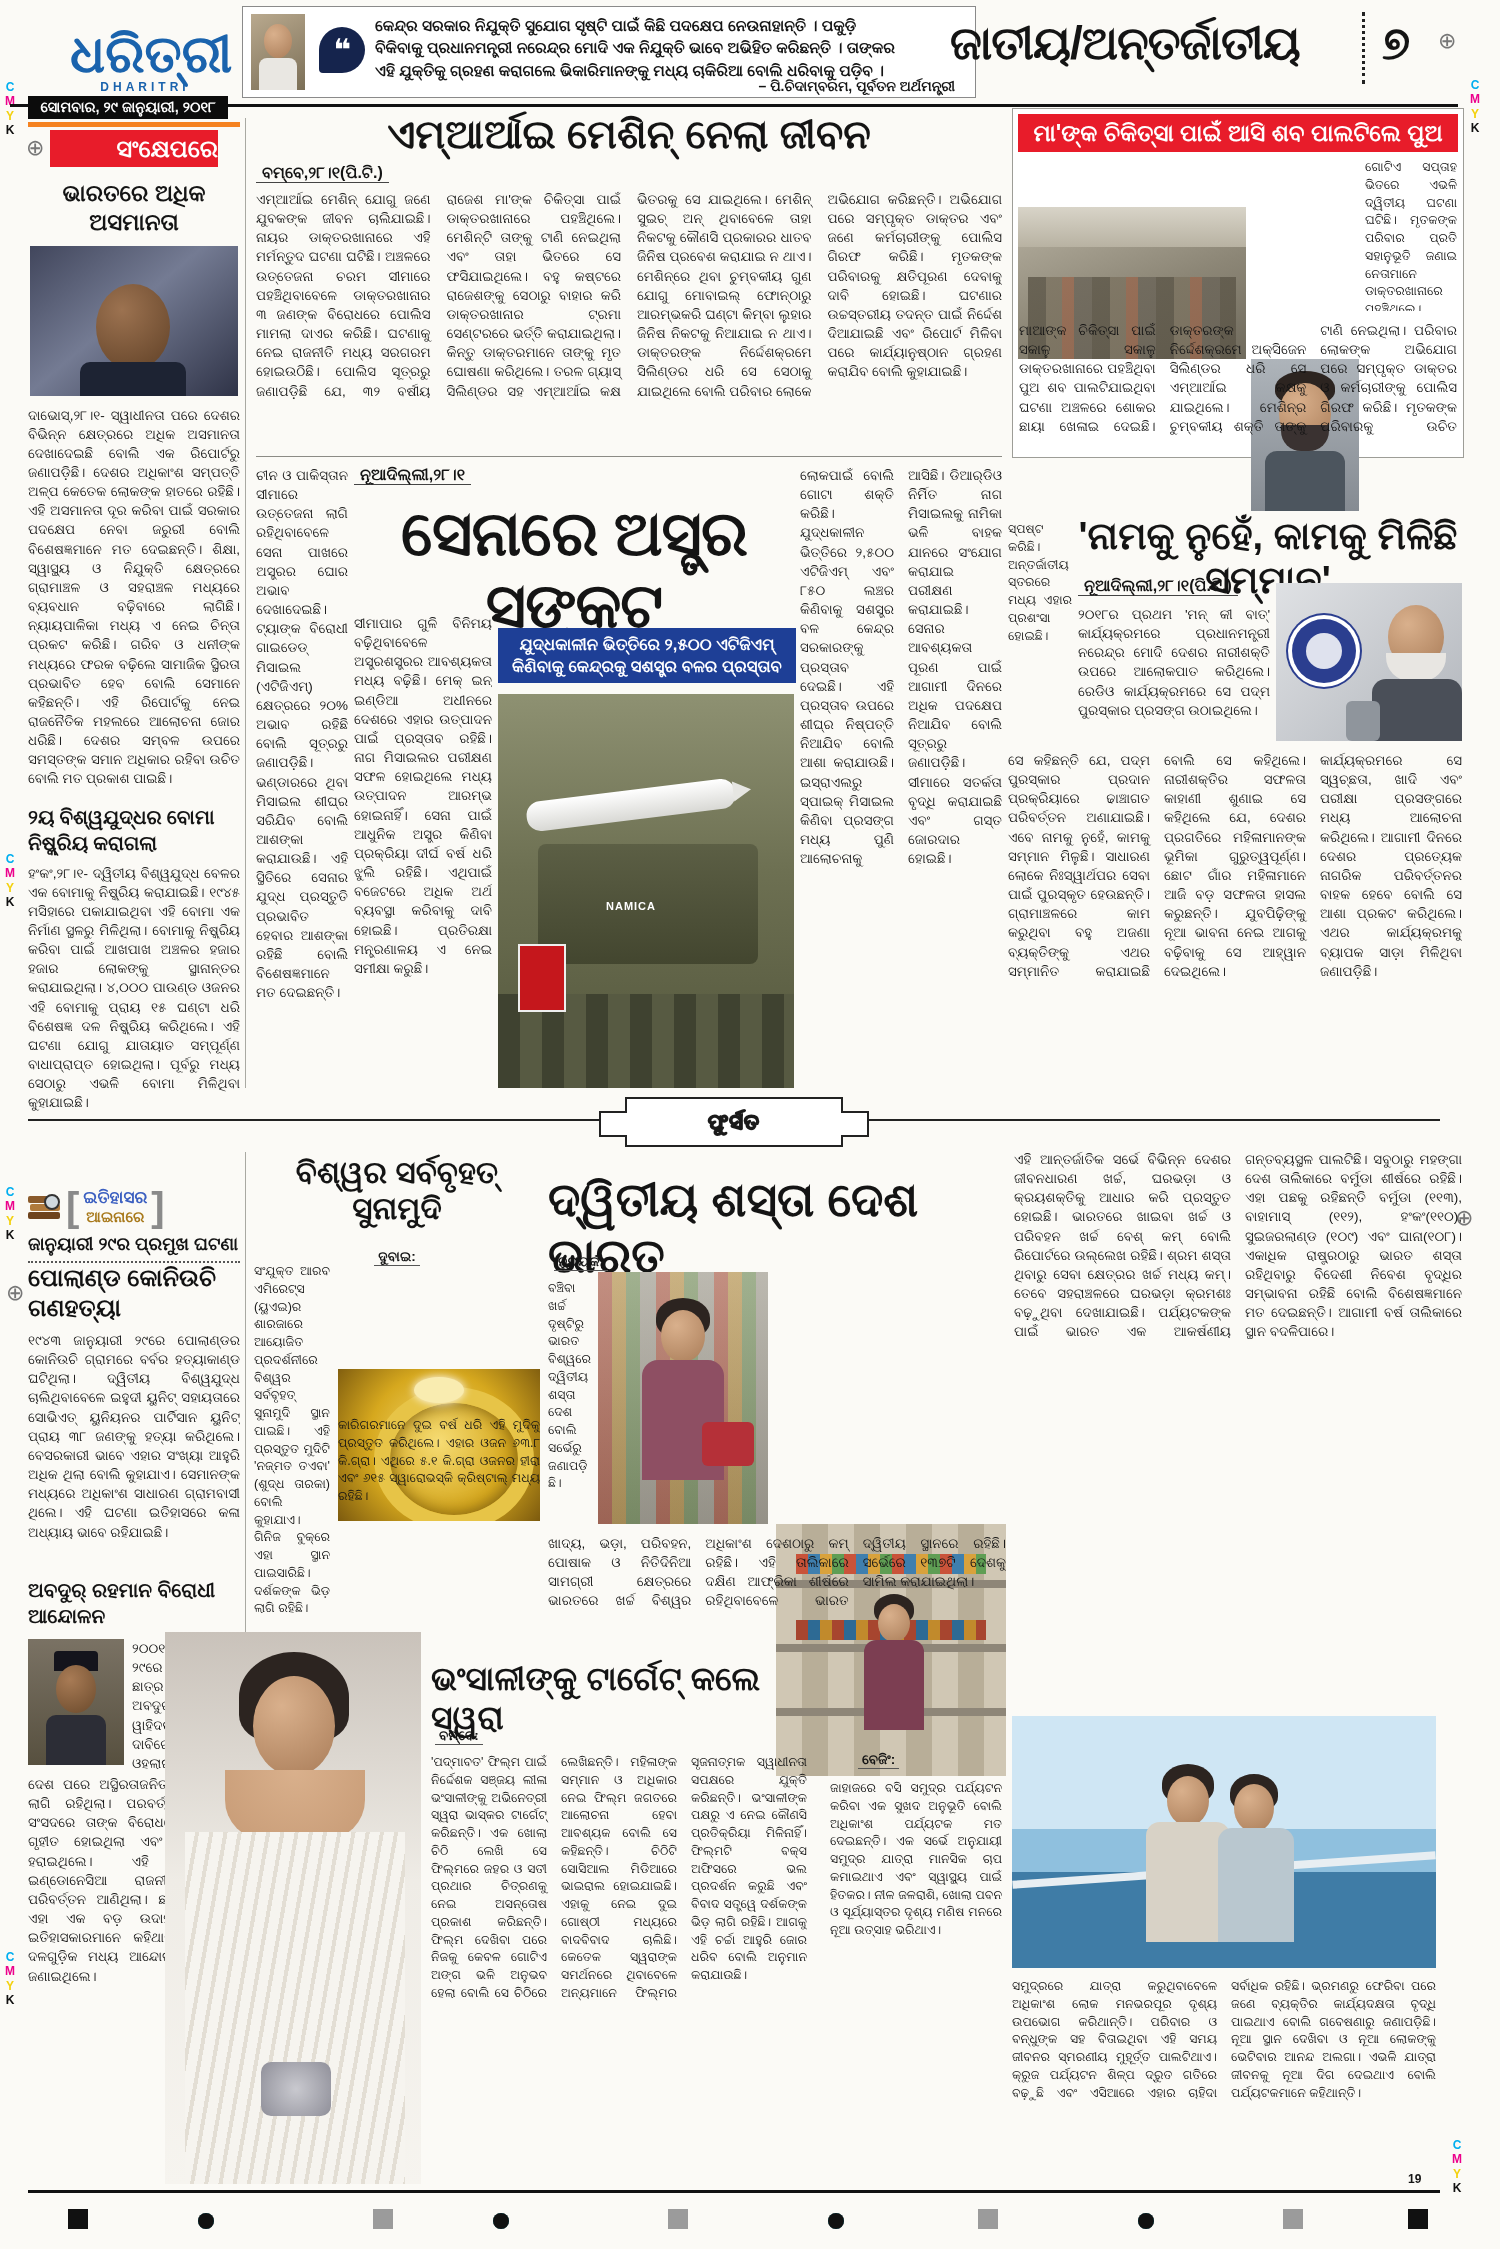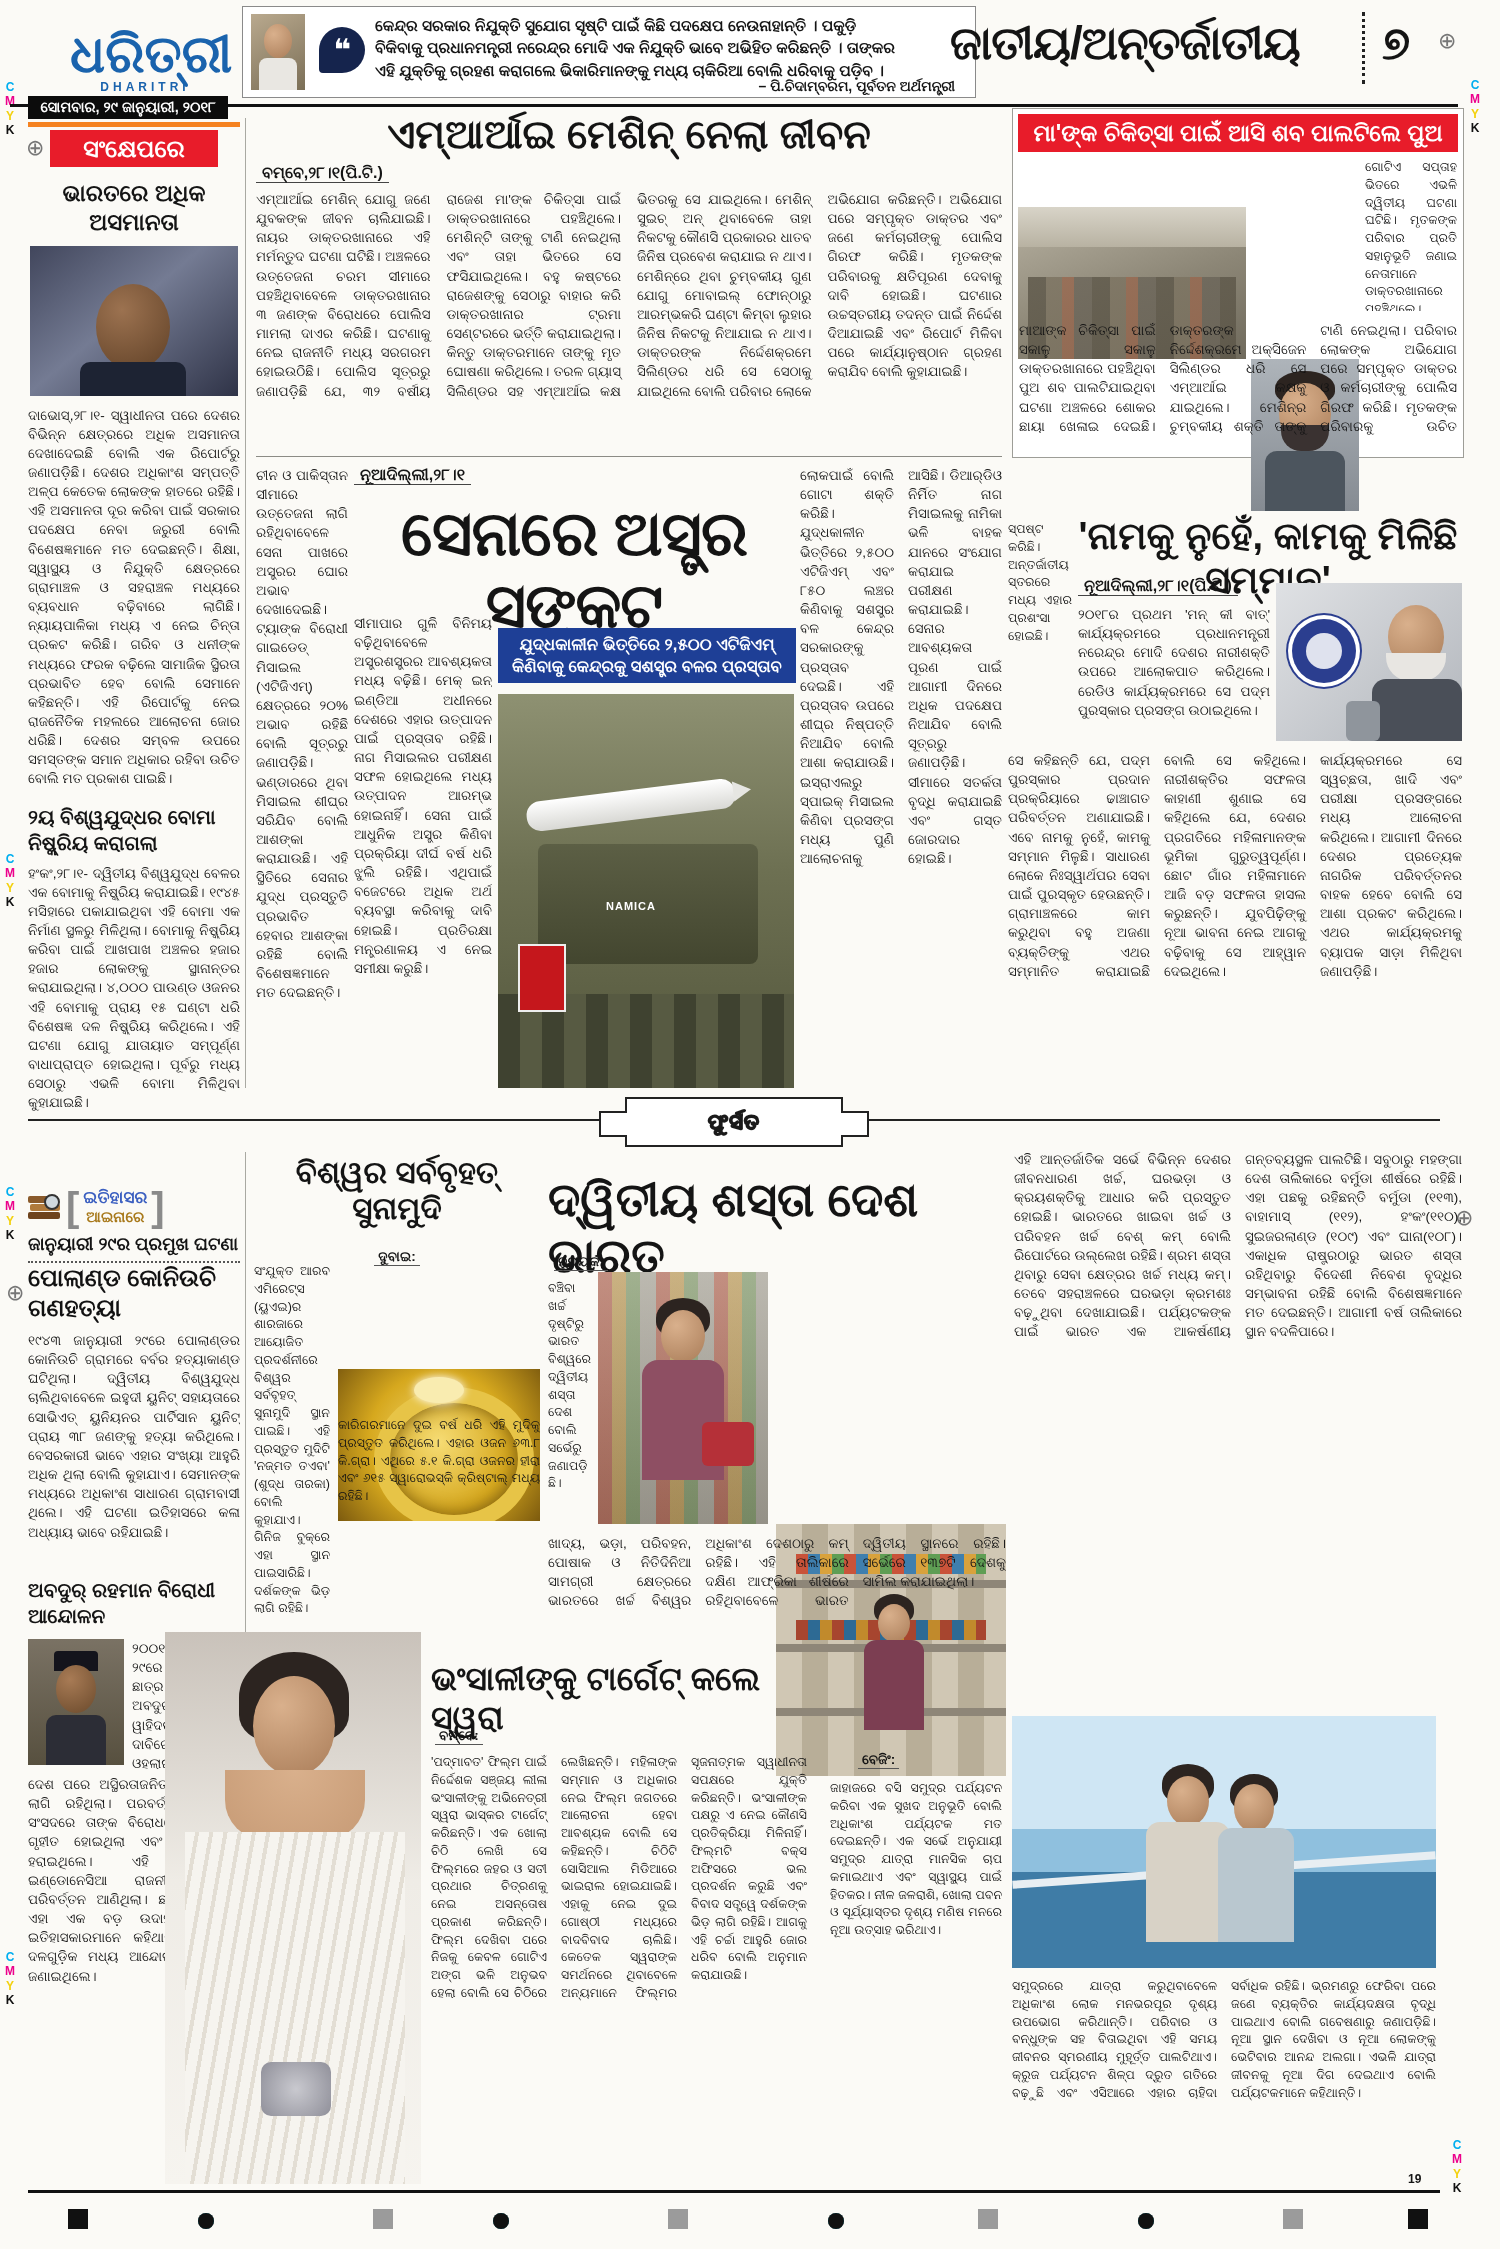--- a/index.html
+++ b/index.html
@@ -157,29 +157,29 @@
     </div>
     <div class="abs qattr" style="right:20px;bottom:2px;width:400px;">– ପି.ଚିଦାମ୍ବରମ, ପୂର୍ବତନ ଅର୍ଥମନ୍ତ୍ରୀ</div>
   </div>
 
   <div class="abs section-title" style="left:950px;top:16px;">ଜାତୀୟ/ଅନ୍ତର୍ଜାତୀୟ</div>
   <div class="abs vdots" style="left:1362px;top:12px;height:72px;"></div>
   <div class="abs pageno" style="left:1382px;top:16px;">୭</div>
 
   <div class="abs" style="left:28px;top:122px;width:212px;height:968px;">
     <div class="orangebar" style="width:212px;height:5px;"></div>
-    <div class="brieflabel" style="width:168px;height:37px;margin:3px auto 0;">ସଂକ୍ଷେପରେ</div>
+    <div class="brieflabel" style="width:168px;height:37px;margin:3px auto 0;text-align:right;">ସଂକ୍ଷେପରେ</div>
     <div class="sideheadline" style="margin-top:12px;">ଭାରତରେ ଅଧିକ ଅସମାନତା</div>
     <div class="photo" style="width:208px;height:150px;margin:9px auto 0;">
       <div style="position:absolute;inset:0;background:linear-gradient(140deg,#41465c,#747b93 45%,#2f3347);"></div>
       <div class="face" style="left:66px;top:38px;width:74px;height:86px;background:radial-gradient(circle at 35% 30%,#9c7250,#5f4026);"></div>
       <div style="position:absolute;left:50px;top:116px;width:106px;height:40px;background:#1d2333;border-radius:10px 10px 0 0;"></div>
     </div>
     <div class="just" style="height:384px;margin-top:10px;">ଦାଭୋସ୍,୨୮।୧- ସ୍ୱାଧୀନତା ପରେ ଦେଶର ବିଭିନ୍ନ କ୍ଷେତ୍ରରେ ଅଧିକ ଅସମାନତା ଦେଖାଦେଇଛି ବୋଲି ଏକ ରିପୋର୍ଟରୁ ଜଣାପଡ଼ିଛି। ଦେଶର ଅଧିକାଂଶ ସମ୍ପତ୍ତି ଅଳ୍ପ କେତେକ ଲୋକଙ୍କ ହାତରେ ରହିଛି। ଏହି ଅସମାନତା ଦୂର କରିବା ପାଇଁ ସରକାର ପଦକ୍ଷେପ ନେବା ଜରୁରୀ ବୋଲି ବିଶେଷଜ୍ଞମାନେ ମତ ଦେଇଛନ୍ତି। ଶିକ୍ଷା, ସ୍ୱାସ୍ଥ୍ୟ ଓ ନିଯୁକ୍ତି କ୍ଷେତ୍ରରେ ଗ୍ରାମାଞ୍ଚଳ ଓ ସହରାଞ୍ଚଳ ମଧ୍ୟରେ ବ୍ୟବଧାନ ବଢ଼ିବାରେ ଲାଗିଛି। ନ୍ୟାୟପାଳିକା ମଧ୍ୟ ଏ ନେଇ ଚିନ୍ତା ପ୍ରକଟ କରିଛି। ଗରିବ ଓ ଧନୀଙ୍କ ମଧ୍ୟରେ ଫରକ ବଢ଼ିଲେ ସାମାଜିକ ସ୍ଥିରତା ପ୍ରଭାବିତ ହେବ ବୋଲି ସେମାନେ କହିଛନ୍ତି। ଏହି ରିପୋର୍ଟକୁ ନେଇ ରାଜନୈତିକ ମହଲରେ ଆଲୋଚନା ଜୋର ଧରିଛି। ଦେଶର ସମ୍ବଳ ଉପରେ ସମସ୍ତଙ୍କ ସମାନ ଅଧିକାର ରହିବା ଉଚିତ ବୋଲି ମତ ପ୍ରକାଶ ପାଇଛି।</div>
-    <div class="subhead" style="margin-top:14px;">୨ୟ ବିଶ୍ୱଯୁଦ୍ଧର ବୋମା ନିଷ୍କ୍ରିୟ କରାଗଲା</div>
+    <div class="subhead" style="margin-top:14px;font-family:Liberation Serif, serif;">୨ୟ ବିଶ୍ୱଯୁଦ୍ଧର ବୋମା ନିଷ୍କ୍ରିୟ କରାଗଲା</div>
     <div class="just" style="height:300px;margin-top:8px;">ହଂକଂ,୨୮।୧- ଦ୍ୱିତୀୟ ବିଶ୍ୱଯୁଦ୍ଧ ବେଳର ଏକ ବୋମାକୁ ନିଷ୍କ୍ରିୟ କରାଯାଇଛି। ୧୯୪୫ ମସିହାରେ ପକାଯାଇଥିବା ଏହି ବୋମା ଏକ ନିର୍ମାଣ ସ୍ଥଳରୁ ମିଳିଥିଲା। ବୋମାକୁ ନିଷ୍କ୍ରିୟ କରିବା ପାଇଁ ଆଖପାଖ ଅଞ୍ଚଳର ହଜାର ହଜାର ଲୋକଙ୍କୁ ସ୍ଥାନାନ୍ତର କରାଯାଇଥିଲା। ୪,୦୦୦ ପାଉଣ୍ଡ ଓଜନର ଏହି ବୋମାକୁ ପ୍ରାୟ ୧୫ ଘଣ୍ଟା ଧରି ବିଶେଷଜ୍ଞ ଦଳ ନିଷ୍କ୍ରିୟ କରିଥିଲେ। ଏହି ଘଟଣା ଯୋଗୁ ଯାତାୟାତ ସମ୍ପୂର୍ଣ୍ଣ ବାଧାପ୍ରାପ୍ତ ହୋଇଥିଲା। ପୂର୍ବରୁ ମଧ୍ୟ ସେଠାରୁ ଏଭଳି ବୋମା ମିଳିଥିବା କୁହାଯାଇଛି।</div>
   </div>
   <div class="abs" style="left:245px;top:118px;width:1px;height:970px;background:#a9a9a2;"></div>
 
   <div class="abs" style="left:256px;top:112px;width:746px;height:342px;">
     <div class="h-mri">ଏମ୍ଆର୍ଆଇ ମେଶିନ୍ ନେଲା ଜୀବନ</div>
     <div class="dateline" style="margin-top:6px;"><span>ବମ୍ବେ,୨୮।୧(ପି.ଟି.)</span></div>
     <div class="just cols4" style="height:262px;margin-top:8px;">ଏମ୍ଆର୍ଆଇ ମେଶିନ୍ ଯୋଗୁ ଜଣେ ଯୁବକଙ୍କ ଜୀବନ ଚାଲିଯାଇଛି। ନାୟର ଡାକ୍ତରଖାନାରେ ଏହି ମର୍ମନ୍ତୁଦ ଘଟଣା ଘଟିଛି। ଅଞ୍ଚଳରେ ଉତ୍ତେଜନା ଚରମ ସୀମାରେ ପହଞ୍ଚିଥିବାବେଳେ ଡାକ୍ତରଖାନାର ୩ ଜଣଙ୍କ ବିରୋଧରେ ପୋଲିସ ମାମଲା ଦାଏର କରିଛି। ଘଟଣାକୁ ନେଇ ରାଜନୀତି ମଧ୍ୟ ସରଗରମ ହୋଇଉଠିଛି। ପୋଲିସ ସୂତ୍ରରୁ ଜଣାପଡ଼ିଛି ଯେ, ୩୨ ବର୍ଷୀୟ ରାଜେଶ ମା'ଙ୍କ ଚିକିତ୍ସା ପାଇଁ ଡାକ୍ତରଖାନାରେ ପହଞ୍ଚିଥିଲେ। ମେଶିନ୍‌ଟି ତାଙ୍କୁ ଟାଣି ନେଇଥିଲା ଏବଂ ତାହା ଭିତରେ ସେ ଫସିଯାଇଥିଲେ। ବହୁ କଷ୍ଟରେ ରାଜେଶଙ୍କୁ ସେଠାରୁ ବାହାର କରି ଡାକ୍ତରଖାନାର ଟ୍ରମା ସେଣ୍ଟରରେ ଭର୍ତ୍ତି କରାଯାଇଥିଲା। କିନ୍ତୁ ଡାକ୍ତରମାନେ ତାଙ୍କୁ ମୃତ ଘୋଷଣା କରିଥିଲେ। ତରଳ ଗ୍ୟାସ୍ ସିଲିଣ୍ଡର ସହ ଏମ୍ଆର୍ଆଇ କକ୍ଷ ଭିତରକୁ ସେ ଯାଇଥିଲେ। ମେଶିନ୍ ସୁଇଚ୍ ଅନ୍ ଥିବାବେଳେ ତାହା ନିକଟକୁ କୌଣସି ପ୍ରକାରର ଧାତବ ଜିନିଷ ପ୍ରବେଶ କରାଯାଇ ନ ଥାଏ। ମେଶିନ୍‌ରେ ଥିବା ଚୁମ୍ବକୀୟ ଗୁଣ ଯୋଗୁ ମୋବାଇଲ୍ ଫୋନ୍‌ଠାରୁ ଆରମ୍ଭକରି ଘଣ୍ଟା କିମ୍ବା ଲୁହାର ଜିନିଷ ନିକଟକୁ ନିଆଯାଇ ନ ଥାଏ। ଡାକ୍ତରଙ୍କ ନିର୍ଦ୍ଦେଶକ୍ରମେ ସିଲିଣ୍ଡର ଧରି ସେ ସେଠାକୁ ଯାଇଥିଲେ ବୋଲି ପରିବାର ଲୋକେ ଅଭିଯୋଗ କରିଛନ୍ତି। ଅଭିଯୋଗ ପରେ ସମ୍ପୃକ୍ତ ଡାକ୍ତର ଏବଂ ଜଣେ କର୍ମଚାରୀଙ୍କୁ ପୋଲିସ ଗିରଫ କରିଛି। ମୃତକଙ୍କ ପରିବାରକୁ କ୍ଷତିପୂରଣ ଦେବାକୁ ଦାବି ହୋଇଛି। ଘଟଣାର ଉଚ୍ଚସ୍ତରୀୟ ତଦନ୍ତ ପାଇଁ ନିର୍ଦ୍ଦେଶ ଦିଆଯାଇଛି ଏବଂ ରିପୋର୍ଟ ମିଳିବା ପରେ କାର୍ଯ୍ୟାନୁଷ୍ଠାନ ଗ୍ରହଣ କରାଯିବ ବୋଲି କୁହାଯାଇଛି।</div>
   </div>
 

